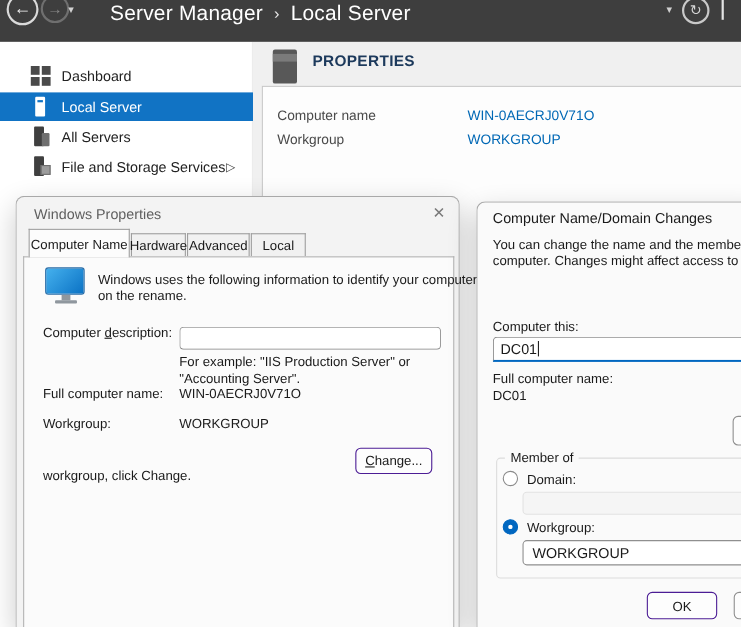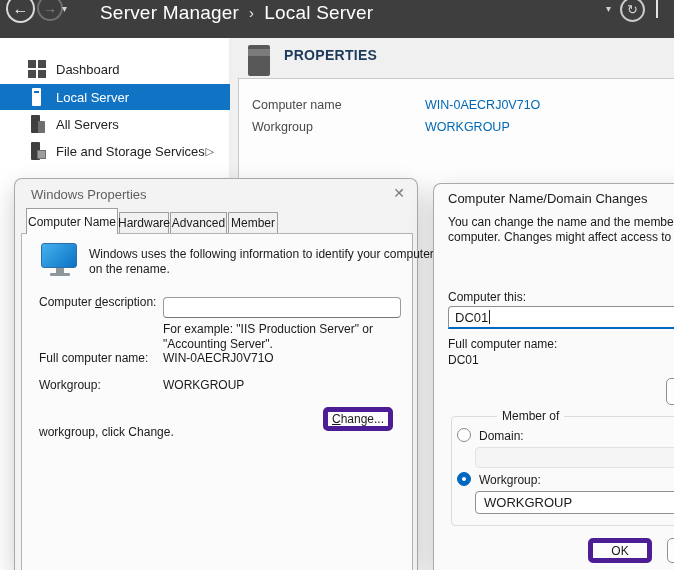--- a/index.html
+++ b/index.html
@@ -46,21 +46,21 @@
   .tile-sub{ position:absolute; left:54px; top:28px; font-size:12px; color:#666;}
   .prow{ position:absolute; font-size:12.5px; color:#4a4a4a; white-space:nowrap;}
   .pval{ position:absolute; font-size:12.5px; color:#0068b5; white-space:nowrap; cursor:pointer;}
   .frag-b{ position:absolute; left:420px; font-size:12.5px; color:#0068b5; white-space:nowrap;}
   .frag-d{ position:absolute; left:420px; font-size:13px; color:#222; white-space:nowrap;}
   .frag-rect{ position:absolute; left:419px; top:418px; width:11px; height:15px; background:#c9c9c9; border:1px solid #a9a9a9;}
 
   
   .dlg{ position:absolute; box-shadow:0 10px 26px rgba(0,0,0,.20); }
   .btn{ background:#fdfdfd; border:1px solid #8f8f8f; border-radius:5px; font-size:12px; color:#1a1a1a; display:flex; align-items:center; justify-content:center; cursor:pointer;}
-  .btn.accent{ border:5px solid #4c1d95; }
+  .btn.accent{ border:1px solid #4c1d95; }
   .lab{ position:absolute; font-size:12px; color:#1a1a1a; white-space:nowrap; }
 
   
   .dlg1{ left:14px; top:178px; width:404px; height:392px; background:#f3f3f3; border:1px solid #a9a9a9; border-bottom:none; border-radius:8px 8px 0 0; z-index:10;}
   .dlg1 .title{ position:absolute; left:16px; top:8px; font-size:13px; color:#5f5f5f;}
   .dlg1 .close{ position:absolute; right:12px; top:6px; font-size:14px; color:#7a7a7a; cursor:pointer;}
   .tab{ position:absolute; border:1px solid #9e9e9e; border-bottom:none; font-size:12px; color:#1a1a1a; display:flex; align-items:center; justify-content:center; background:#f1f1f1; cursor:pointer;}
   .tab.active{ background:#fcfcfc; z-index:3;}
   .page{ position:absolute; left:6px; top:54px; width:392px; height:338px; background:#fbfbfb; border:1px solid #b3b3b3; border-bottom:none; z-index:2;}
   
@@ -71,21 +71,21 @@
   .tbx{ position:absolute; background:#ffffff; border:1px solid #9b9b9b; border-bottom:1.5px solid #777; border-radius:4px; z-index:4;}
   .z4{ z-index:4; }
 
   
   .dlg2{ left:433px; top:183px; width:260px; height:387px; background:#fafafa; border:1px solid #a9a9a9; border-right:none; border-bottom:none; border-radius:8px 0 0 0; z-index:20; overflow:hidden;}
   .dlg2 .title{ position:absolute; left:14px; top:7px; font-size:13px; color:#1a1a1a;}
   .introline{ position:absolute; left:14px; font-size:12px; color:#1a1a1a; white-space:nowrap; overflow:hidden; width:246px;}
   .input2{ position:absolute; left:14px; top:122px; width:246px; height:23px; background:#fff; border:1px solid #8f8f8f; border-bottom:2px solid #0067c0; border-radius:4px 4px 0 0; font-size:13px; color:#1a1a1a; display:flex; align-items:center; padding-left:6px;}
   .tcaret{ display:inline-block; width:1px; height:14px; background:#222; margin-left:1px; vertical-align:-2px;}
   .group{ position:absolute; left:17px; top:232px; width:250px; height:110px; border:1px solid #dcdcdc; border-radius:4px;}
-  .grouplab{ position:absolute; left:25px; top:225px; font-size:12px; color:#1a1a1a; background:#fafafa; padding:0 5px;margin-left:38px;}
+  .grouplab{ position:absolute; left:25px; top:225px; font-size:12px; color:#1a1a1a; background:#fafafa; padding:0 5px;}
   .radio{ position:absolute; width:14px; height:14px; border-radius:50%; border:1px solid #8a8a8a; background:#fff; cursor:pointer;}
   .radio.on{ background:#0067c0; border:1px solid #0067c0;}
   .radio.on i{ position:absolute; left:4px; top:4px; width:4px; height:4px; background:#fff; border-radius:50%; display:block;}
   .dinput{ position:absolute; left:41px; top:263px; width:226px; height:21px; background:#f5f5f5; border:1px solid #e2e2e2; border-radius:4px;}
   .winput{ position:absolute; left:41px; top:307px; width:226px; height:23px; background:#fff; border:1px solid #8f8f8f; border-radius:4px; font-size:13px; color:#1a1a1a; display:flex; align-items:center; padding-left:8px;}
   .u{ text-decoration:underline; }
 </style>
 </head>
 <body>
 
@@ -176,21 +176,21 @@
     <div class="tab active" style="left:11px; top:29px; width:92px; height:26px;">
         <span>Computer Name</span>
       </div>
     <div class="tab" style="left:104px; top:33px; width:50px; height:21px;text-align:center;">
         <span>Hardware</span>
       </div>
     <div class="tab" style="left:155px; top:33px; width:57px; height:21px;">
         <span>Advanced</span>
       </div>
     <div class="tab" style="left:213px; top:33px; width:50px; height:21px;">
-        <span>Member</span>
+        <span>Local</span>
       </div>
     <div class="page"></div>
 
     <div class="monitor">
         <div class="scr"></div>
         <div class="std"></div>
         <div class="bas"></div>
       </div>
     <div class="lab z4" style="left:74px; top:68px;">Windows uses the following information to identify your computer</div>
     <div class="lab z4" style="left:74px; top:83px;">on the rename.</div>

